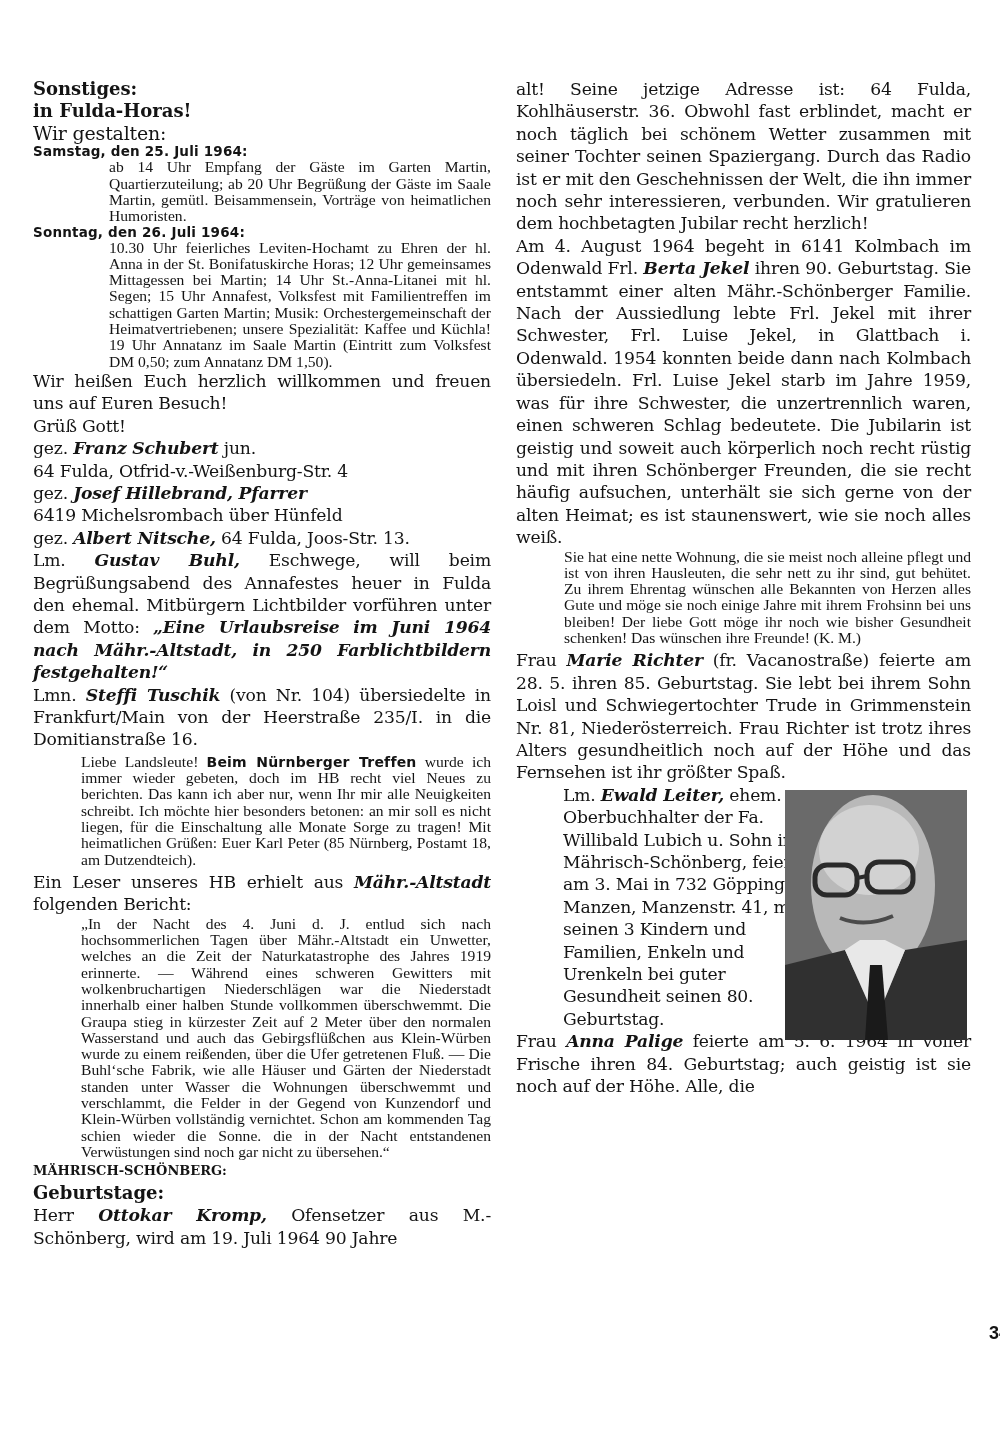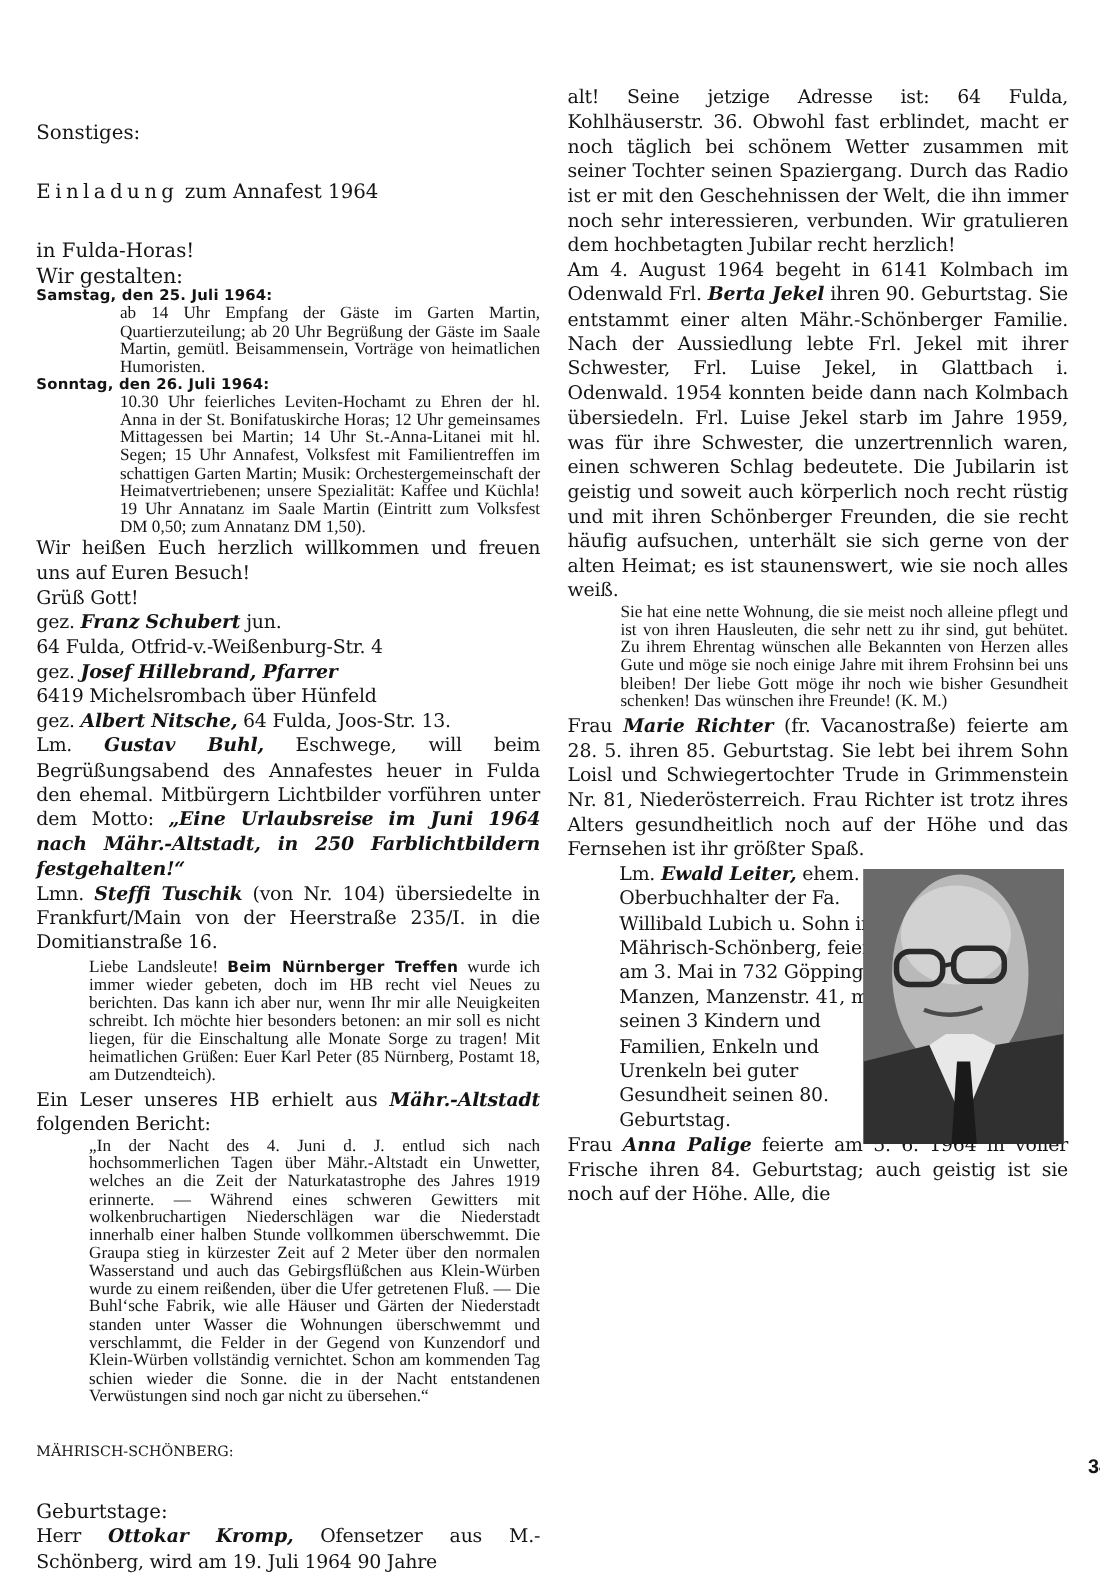--- a/index.html
+++ b/index.html
@@ -2,21 +2,21 @@
 <html><head>
 <meta charset="utf-8">
 <style>
   html, body { margin: 0; padding: 0; background: #ffffff; }
   body { width: 1000px; height: 1432px; position: relative; overflow: hidden; color: #141414; }
   .col { position: absolute; top: 78px; width: 458px; }
   .col-left { left: 33px; }
   .col-right { left: 516px; width: 455px; }
   .small { font-family: "Liberation Serif", "DejaVu Serif", serif; font-size: 15.6px; line-height: 16.3px; text-align: justify; margin-left: 48px; }
   .big { font-family: "DejaVu Serif", serif; font-size: 17.2px; line-height: 22.4px; text-align: justify; letter-spacing: -0.2px; }
-  .hdr { font-family: "DejaVu Serif", serif; font-weight: normal; font-size: 18px; line-height: 22px; margin-top: 32px; }
+  .hdr { font-family: "DejaVu Serif", serif; font-weight: bold; font-size: 18px; line-height: 22px; }
   .spaced { letter-spacing: 4px; }
   .sans-b { font-family: "DejaVu Sans", sans-serif; font-weight: bold; font-size: 13.5px; line-height: 15px; letter-spacing: 0.2px; }
   .indent { padding-left: 28px; }
   b { font-weight: bold; font-style: italic; }
   p { margin: 0; }
   .gap { margin-top: 3px; }
   .photo-block { position: relative; }
   .photo-text { width: 262px; }
   .photo {
     position: absolute; right: 4px; top: 6px; width: 182px; height: 250px;
@@ -25,21 +25,20 @@
     overflow: hidden;
   }
   .photo svg { display: block; width: 100%; height: 100%; }
   .pageno { position: absolute; left: 989px; top: 1323px; font-family: "Liberation Sans", sans-serif; font-weight: bold; font-size: 18px; }
 </style>
 </head>
 <body>
 
 <div class="col col-left">
   <div class="hdr">Sonstiges:</div>
-  <div class="hdr"><span class="spaced">Einladung</span><span> zum Annafest 1964</span></div>
   <div class="hdr">in Fulda-Horas!</div>
   <div class="big" style="font-size:19px;">Wir gestalten:</div>
   <div class="sans-b">Samstag, den 25. Juli 1964:</div>
   <p class="small indent">ab 14 Uhr Empfang der Gäste im Garten Martin, Quartierzuteilung; ab 20 Uhr Begrüßung der Gäste im Saale Martin, gemütl. Beisammensein, Vorträge von heimatlichen Humoristen.</p>
   <div class="sans-b">Sonntag, den 26. Juli 1964:</div>
   <p class="small indent">10.30 Uhr feierliches Leviten-Hochamt zu Ehren der hl. Anna in der St. Bonifatuskirche Horas; 12 Uhr gemeinsames Mittagessen bei Martin; 14 Uhr St.-Anna-Litanei mit hl. Segen; 15 Uhr Annafest, Volksfest mit Familientreffen im schattigen Garten Martin; Musik: Orchestergemeinschaft der Heimatvertriebenen; unsere Spezialität: Kaffee und Küchla! 19 Uhr Annatanz im Saale Martin (Eintritt zum Volksfest DM 0,50; zum Annatanz DM 1,50).</p>
 
   <p class="big">Wir heißen Euch herzlich willkommen und freuen uns auf Euren Besuch!</p>
   <p class="big">Grüß Gott!</p>
   <p class="big"><span>gez. </span><b>Franz Schubert</b><span> jun.</span></p>

